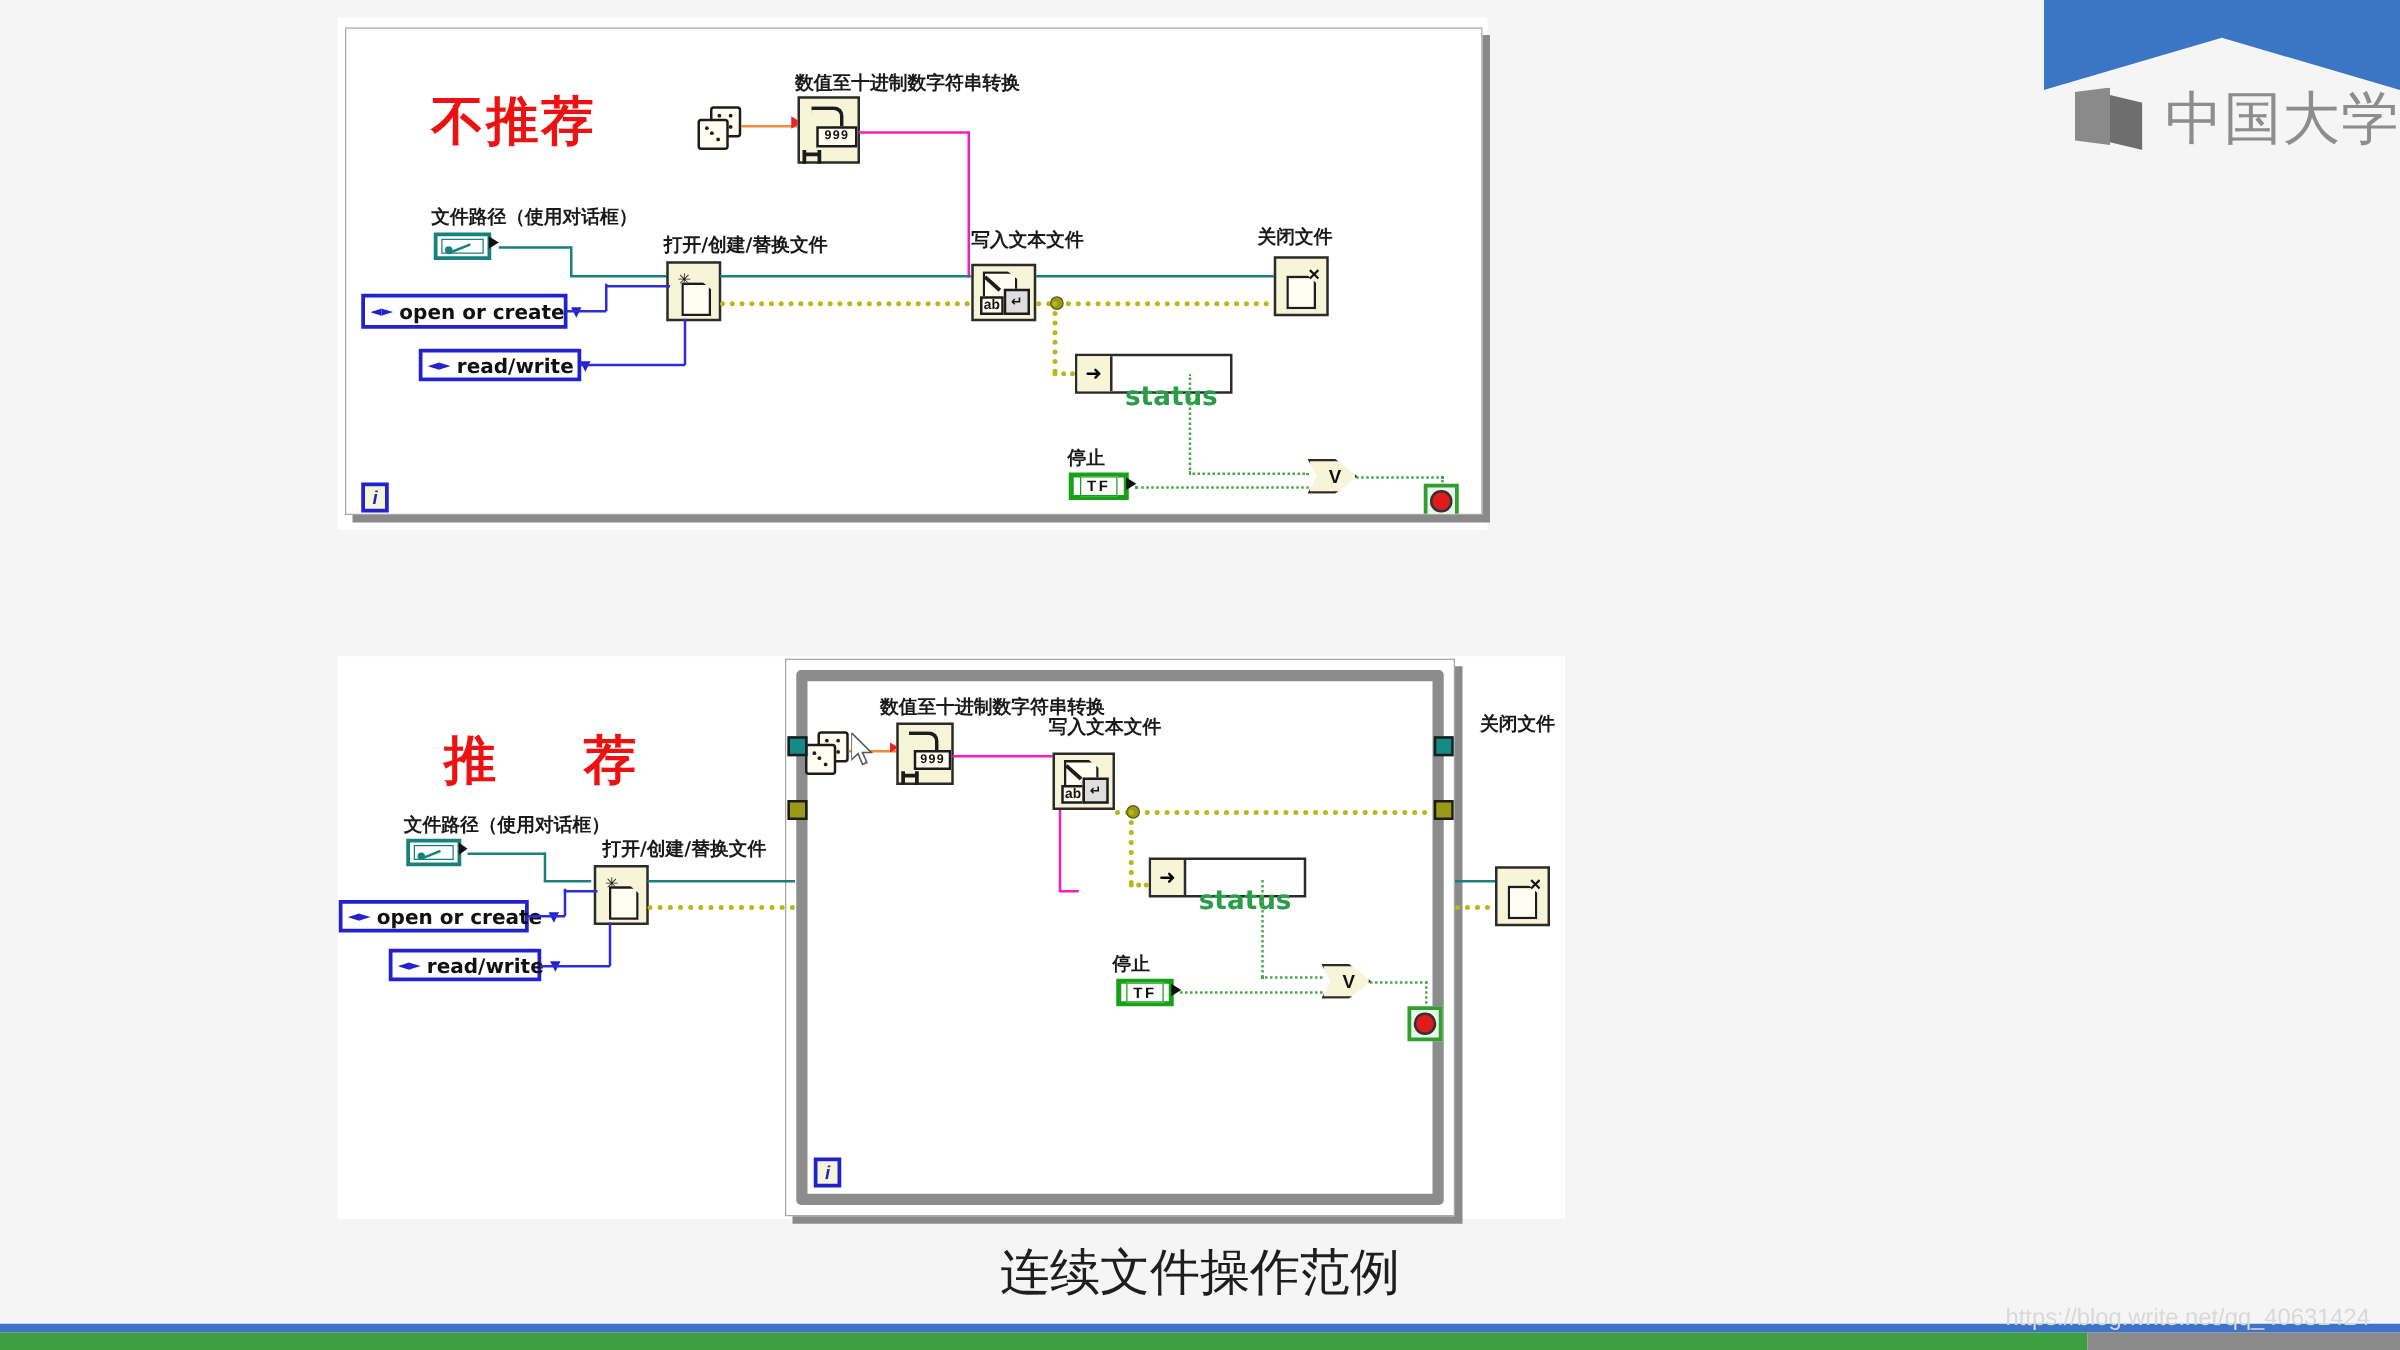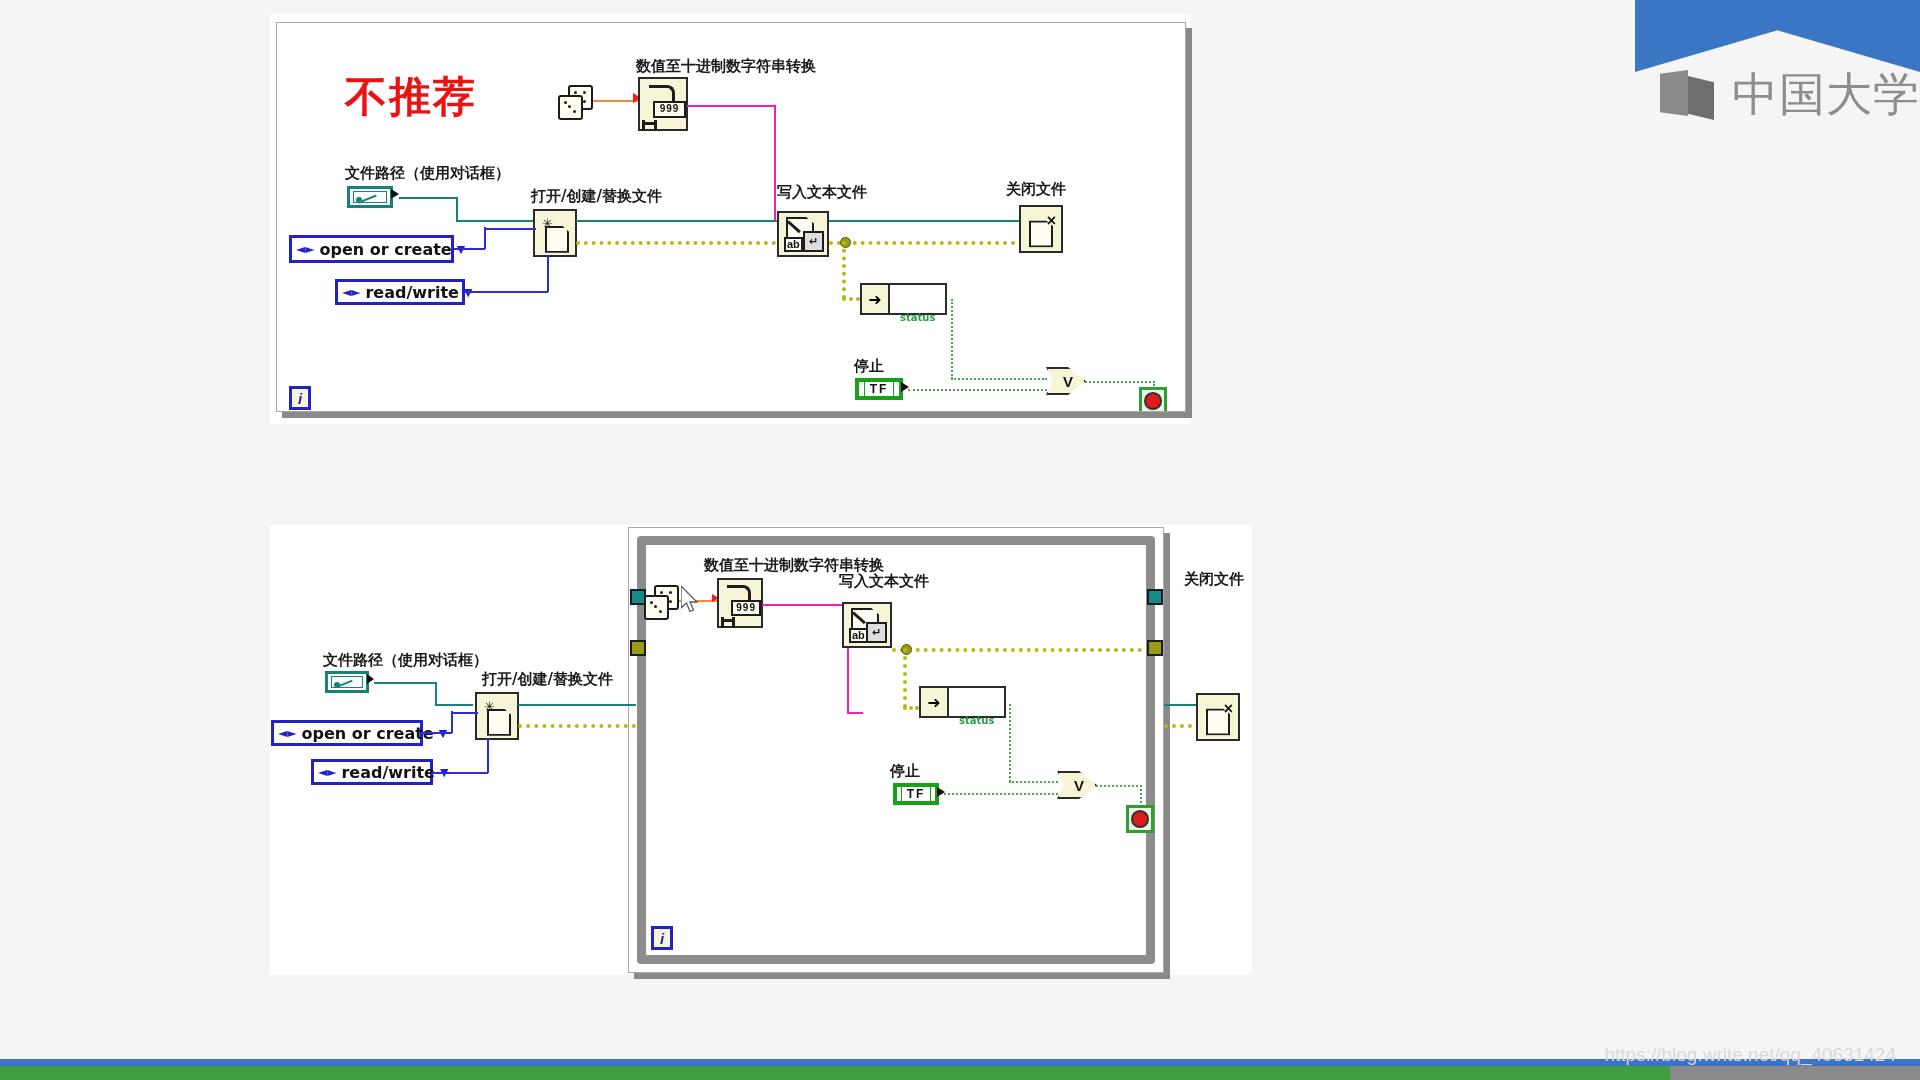--- a/index.html
+++ b/index.html
@@ -78,21 +78,21 @@
   .pathctrl .inner{width:78%;height:58%;border:1px solid #17817e;position:relative;}
   .pathctrl .inner::before{content:"";position:absolute;left:10%;top:58%;width:62%;height:2px;
             background:#17817e;transform:rotate(-22deg);}
   .pathctrl .inner::after{content:"";position:absolute;left:6%;top:52%;width:6px;height:6px;
             border-radius:50%;background:#17817e;}
 
   
   .indicator{position:absolute;display:flex;align-items:stretch;border:2px solid #2b2b2b;background:#fff;}
   .indicator .pad{width:26px;background:#f7f5d7;border-right:2px solid #2b2b2b;
                   display:flex;align-items:center;justify-content:center;font-size:16px;color:#000;}
-  .indicator .val{padding:0 10px;display:flex;align-items:center;font-size:10px;color:#2a9d4a;
+  .indicator .val{padding:0 10px;display:flex;align-items:center;font-size:21px;color:#2a9d4a;
                   font-weight:700;font-family:"DejaVu Sans","Liberation Sans",sans-serif;margin-top:32px;}
 
   
   .boolctrl{position:absolute;border:4px solid #18a018;background:#fff;box-sizing:border-box;
             display:flex;align-items:center;justify-content:center;}
   .boolctrl .tf{font-size:12px;font-weight:700;color:#111;letter-spacing:2px;
                 border:1px solid #18a018;padding:0 5px;background:#fff;}
 
   
   .orgate{position:absolute;}
@@ -417,20 +417,21 @@
       <div class="tunnel teal" style="left:1px;top:61px;"></div>
       <div class="tunnel err" style="left:1px;top:112px;"></div>
 
       <div class="tunnel teal" style="left:518px;top:61px;"></div>
       <div class="tunnel err" style="left:518px;top:112px;"></div>
     </div>
   </div>
 
   <div style="position:absolute;left:270px;top:525px;width:982px;height:450px;">
 
+    <div class="redhead" style="left:85px;top:55px;font-size:42px;letter-spacing:14px;">推　荐</div>
 
     <div class="lbl" style="left:53px;top:126px;">文件路径（使用对话框）</div>
     <div class="pathctrl" style="left:55px;top:146px;width:44px;height:22px;">
         <div class="inner"></div>
       </div>
     <div class="arrowhead" style="left:97px;top:149px;border-left-width:7px;border-top-width:5px;border-bottom-width:5px;"></div>
 
     <div class="wire h w-teal" style="left:104px;top:157px;width:62px;"></div>
     <div class="wire v w-teal" style="left:165px;top:157px;height:23px;"></div>
     <div class="wire h w-teal" style="left:165px;top:179px;width:38px;"></div>
@@ -473,19 +474,20 @@
           <div class="sheet"></div>
           <div class="x">×</div>
         </div>
     </div>
   </div>
 
   <svg class="cursor" viewBox="0 0 20 30">
     <polygon points="0,0 0,22 5.5,17 9,25.5 12.5,24 9,16 16,16" fill="#ffffff" stroke="#5a5a5a" stroke-width="1.3"></polygon>
   </svg>
 
+  <div class="caption">连续文件操作范例</div>
 
   <div class="bar-blue"></div>
   <div class="bar-green"></div>
   <div class="bar-grey"></div>
   <div class="watermark">https://blog.write.net/qq_40631424</div>
 
 </div>
 
 </body></html>

